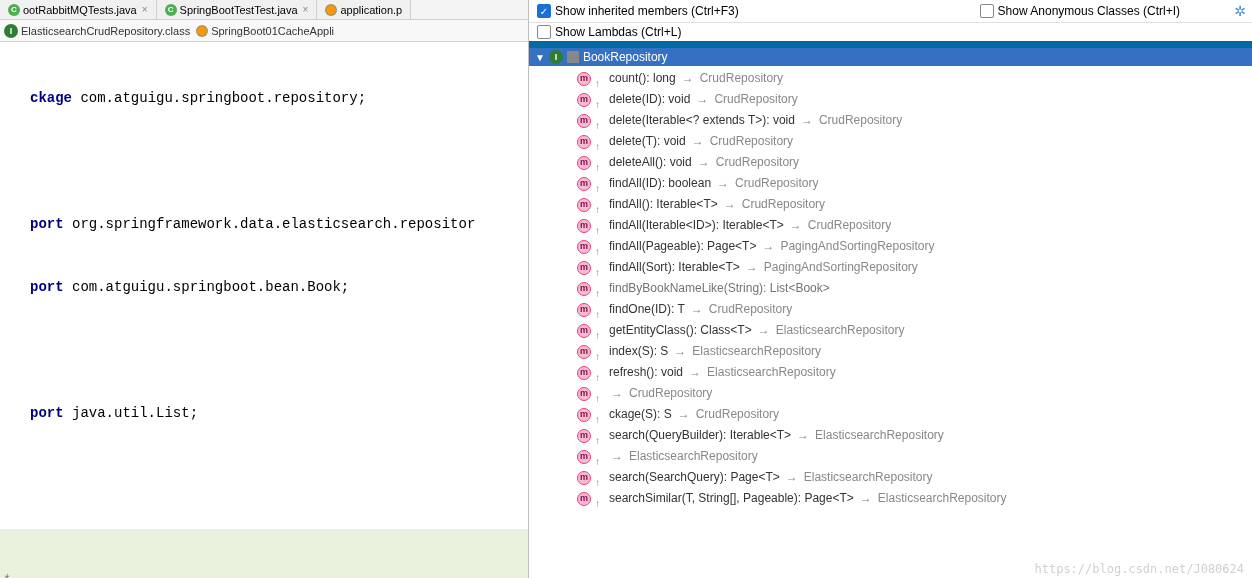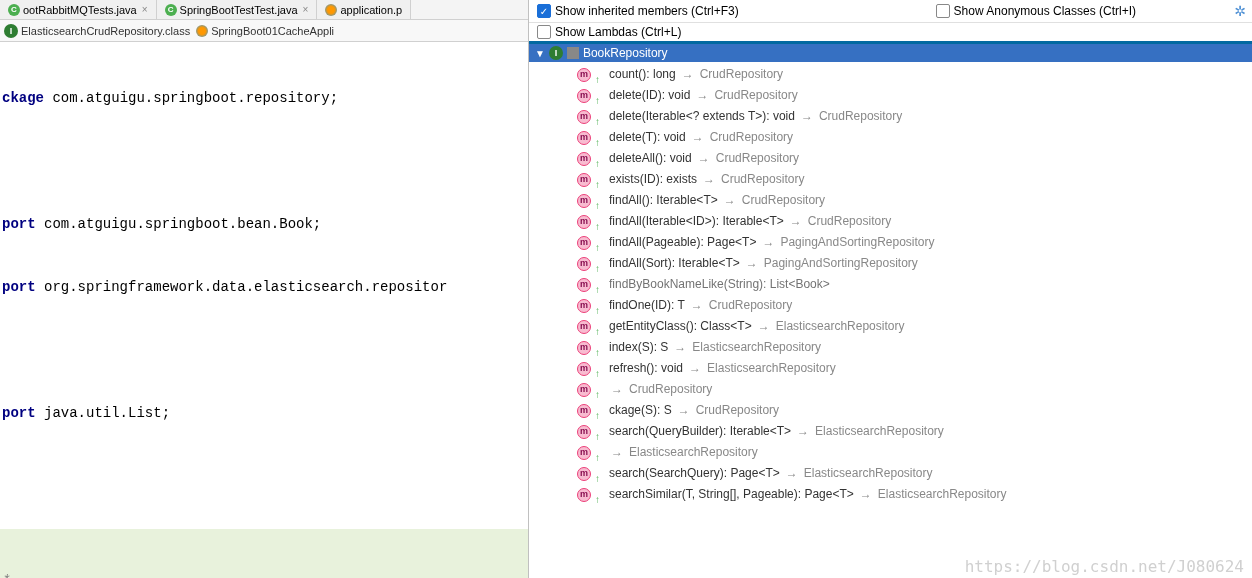--- a/index.html
+++ b/index.html
@@ -64,21 +64,21 @@
       font-size: 14px;
       line-height: 21px;
       padding: 4px 0;
       white-space: pre;
       color: #000;
       position: relative;
     }
     .code-line {
       padding-left: 2px;
     }
-    .kw { color: #000080; font-weight: bold; }
+    .kw { color: #000080; font-weight: bold; margin-left: 28px; }
     .doc-block {
       background: #e8f2dc;
     }
     .doc-line {
       color: #808080;
       font-style: italic;
       padding-left: 2px;
     }
     .structure-popup {
       flex: 1;
@@ -115,21 +115,21 @@
     .checkbox.checked {
       background: #1a6fd8;
       border-color: #1a6fd8;
     }
     .popup-subheader {
       display: flex;
       align-items: center;
       padding: 2px 8px;
       gap: 4px;
       font-size: 12px;
-      border-bottom: 3px solid #0369a1;
+      border-bottom: 7px solid #0369a1;
     }
     .gear-icon {
       position: absolute;
       right: 6px;
       color: #4c8fd4;
       font-size: 14px;
     }
     .tree-root {
       background: #3670c2;
       color: #fff;
@@ -195,21 +195,21 @@
     }
     .member-text { color: #333; }
     .member-text.dark { color: #737373; font-weight: 500; }
     .arrow { color: #888; margin: 0 2px; }
     .inherit-src { color: #888; }
     .watermark {
       position: absolute;
       bottom: 2px;
       right: 8px;
       color: #d0d0d0;
-      font-size: 16px;
+      font-size: 12px;
       font-family: monospace;
       pointer-events: none;
     }
     .firefox-icon {
       width: 12px;
       height: 12px;
       background: radial-gradient(circle, #ff9800 40%, #2196f3 100%);
       border-radius: 50%;
       display: inline-block;
     }
@@ -253,43 +253,43 @@
         <span>ElasticsearchCrudRepository.class</span>
       </div>
       <div class="breadcrumb-item">
         <span class="firefox-icon"></span>
         <span>SpringBoot01CacheAppli</span>
       </div>
     </div>
     <div class="code-area">
       <div class="code-line"><span class="kw">ckage</span><span> com.atguigu.springboot.repository;</span></div>
       <div class="code-line">&nbsp;</div>
+      <div class="code-line"><span class="kw">port</span><span> org.springframework.data.elasticsearch.repositor</span></div>
       <div class="code-line"><span class="kw">port</span><span> com.atguigu.springboot.bean.Book;</span></div>
-      <div class="code-line"><span class="kw">port</span><span> org.springframework.data.elasticsearch.repositor</span></div>
       <div class="code-line">&nbsp;</div>
       <div class="code-line"><span class="kw">port</span><span> java.util.List;</span></div>
       <div class="code-line">&nbsp;</div>
       <div class="doc-block">
         <div class="doc-line">*</div>
         
         
       </div>
       
       
       
     </div>
   </div>
 
   <div class="structure-popup">
     <div class="popup-header">
       <div class="checkbox-item">
         <span class="checkbox checked">✓</span>
         <span>Show inherited members (Ctrl+F3)</span>
       </div>
-      <div class="checkbox-item" style="margin-left:auto; margin-right:108px;">
+      <div class="checkbox-item" style="margin-left:auto; margin-right:64px;">
         <span class="checkbox"></span>
         <span>Show Anonymous Classes (Ctrl+I)</span>
       </div>
       <span class="gear-icon">✲</span>
     </div>
     <div class="popup-subheader">
       <div class="checkbox-item">
         <span class="checkbox"></span>
         <span>Show Lambdas (Ctrl+L)</span>
       </div>
@@ -332,21 +332,21 @@
         <div class="member-row">
           <span class="method-icon pink">m</span>
           <span class="up-icon">↑</span>
           <span class="member-text">deleteAll(): void</span>
           <span class="arrow"> →</span>
           <span class="inherit-src">CrudRepository</span>
         </div>
         <div class="member-row">
           <span class="method-icon pink">m</span>
           <span class="up-icon">↑</span>
-          <span class="member-text">exists(ID): exists</span>
+          <span class="member-text">findAll(ID): boolean</span>
           <span class="arrow"> →</span>
           <span class="inherit-src">CrudRepository</span>
         </div>
         <div class="member-row">
           <span class="method-icon pink">m</span>
           <span class="up-icon">↑</span>
           <span class="member-text">findAll(): Iterable&lt;T&gt;</span>
           <span class="arrow"> →</span>
           <span class="inherit-src">CrudRepository</span>
         </div>

